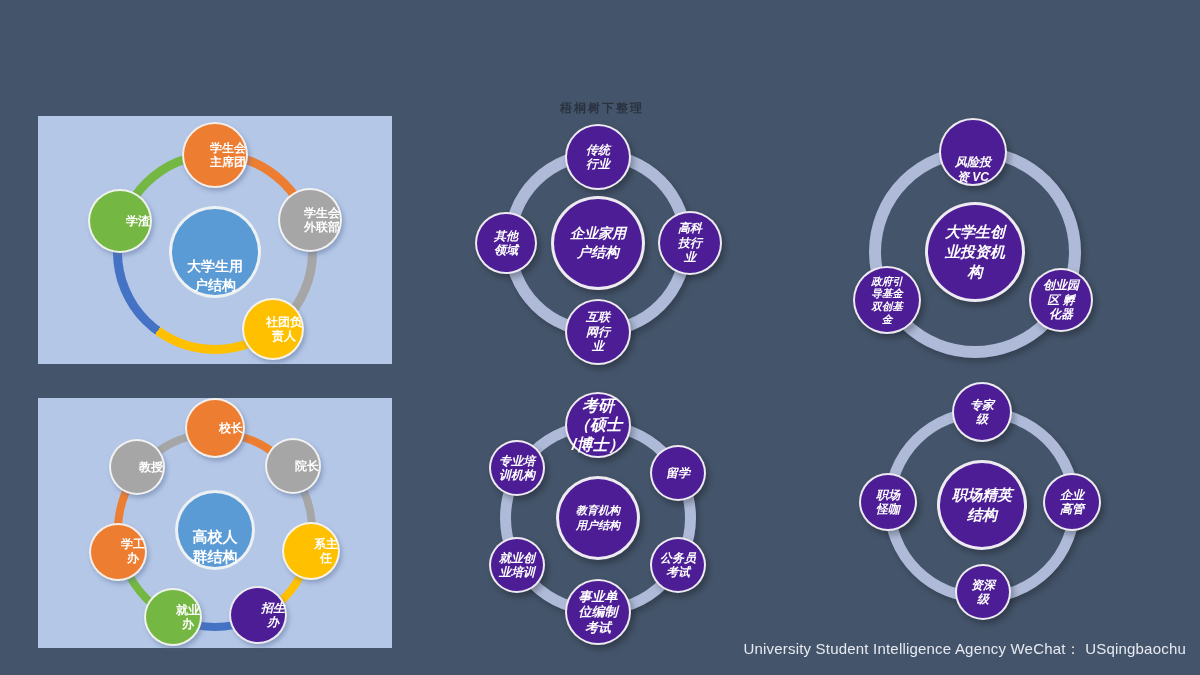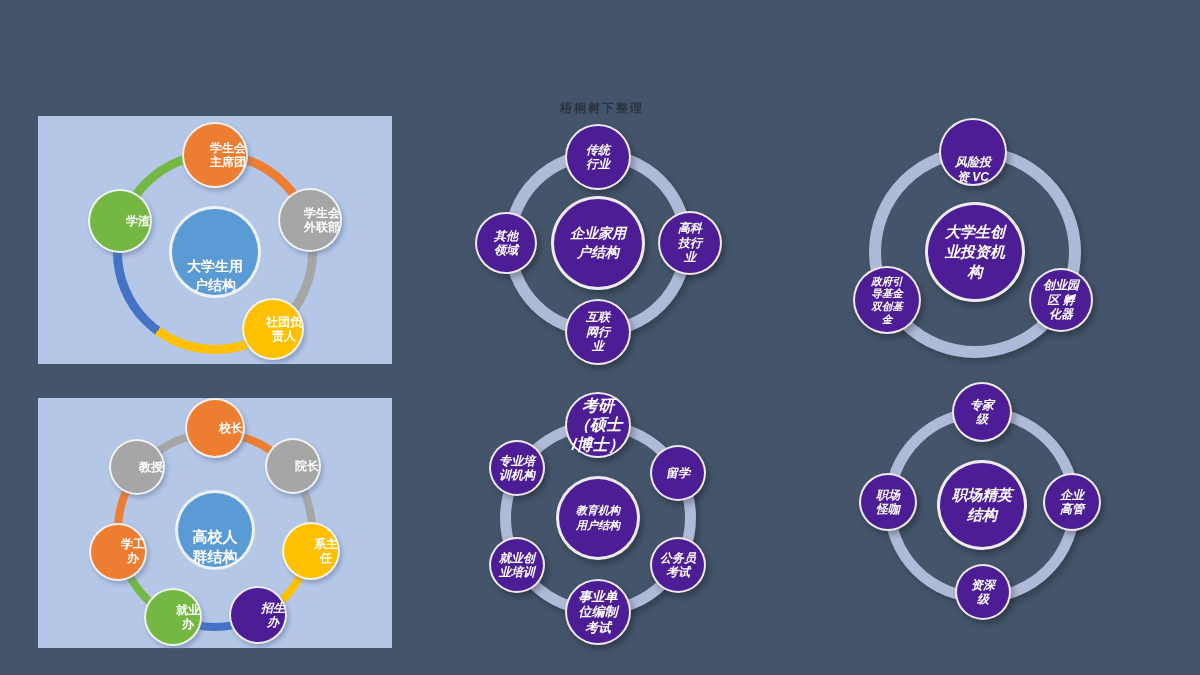--- a/index.html
+++ b/index.html
@@ -142,14 +142,15 @@
     <div class="circle node c-blue sh" style="left:1043px;top:473px;width:58px;height:58px;"><span>企业
 高管</span></div>
     <div class="circle node c-blue sh" style="left:955px;top:564px;width:56px;height:56px;"><span>资深
 级</span></div>
     <div class="circle node c-blue sh" style="left:859px;top:473px;width:58px;height:58px;"><span>职场
 怪咖</span></div>
     <div class="circle center-node c-blue sh" style="left:937px;top:460px;width:90px;height:90px;"><span>职场精英
 结构</span></div>
   </div>
 
+  <div class="footer">University Student Intelligence Agency WeChat：  USqingbaochu</div>
 
 </div>
 
 </body></html>

